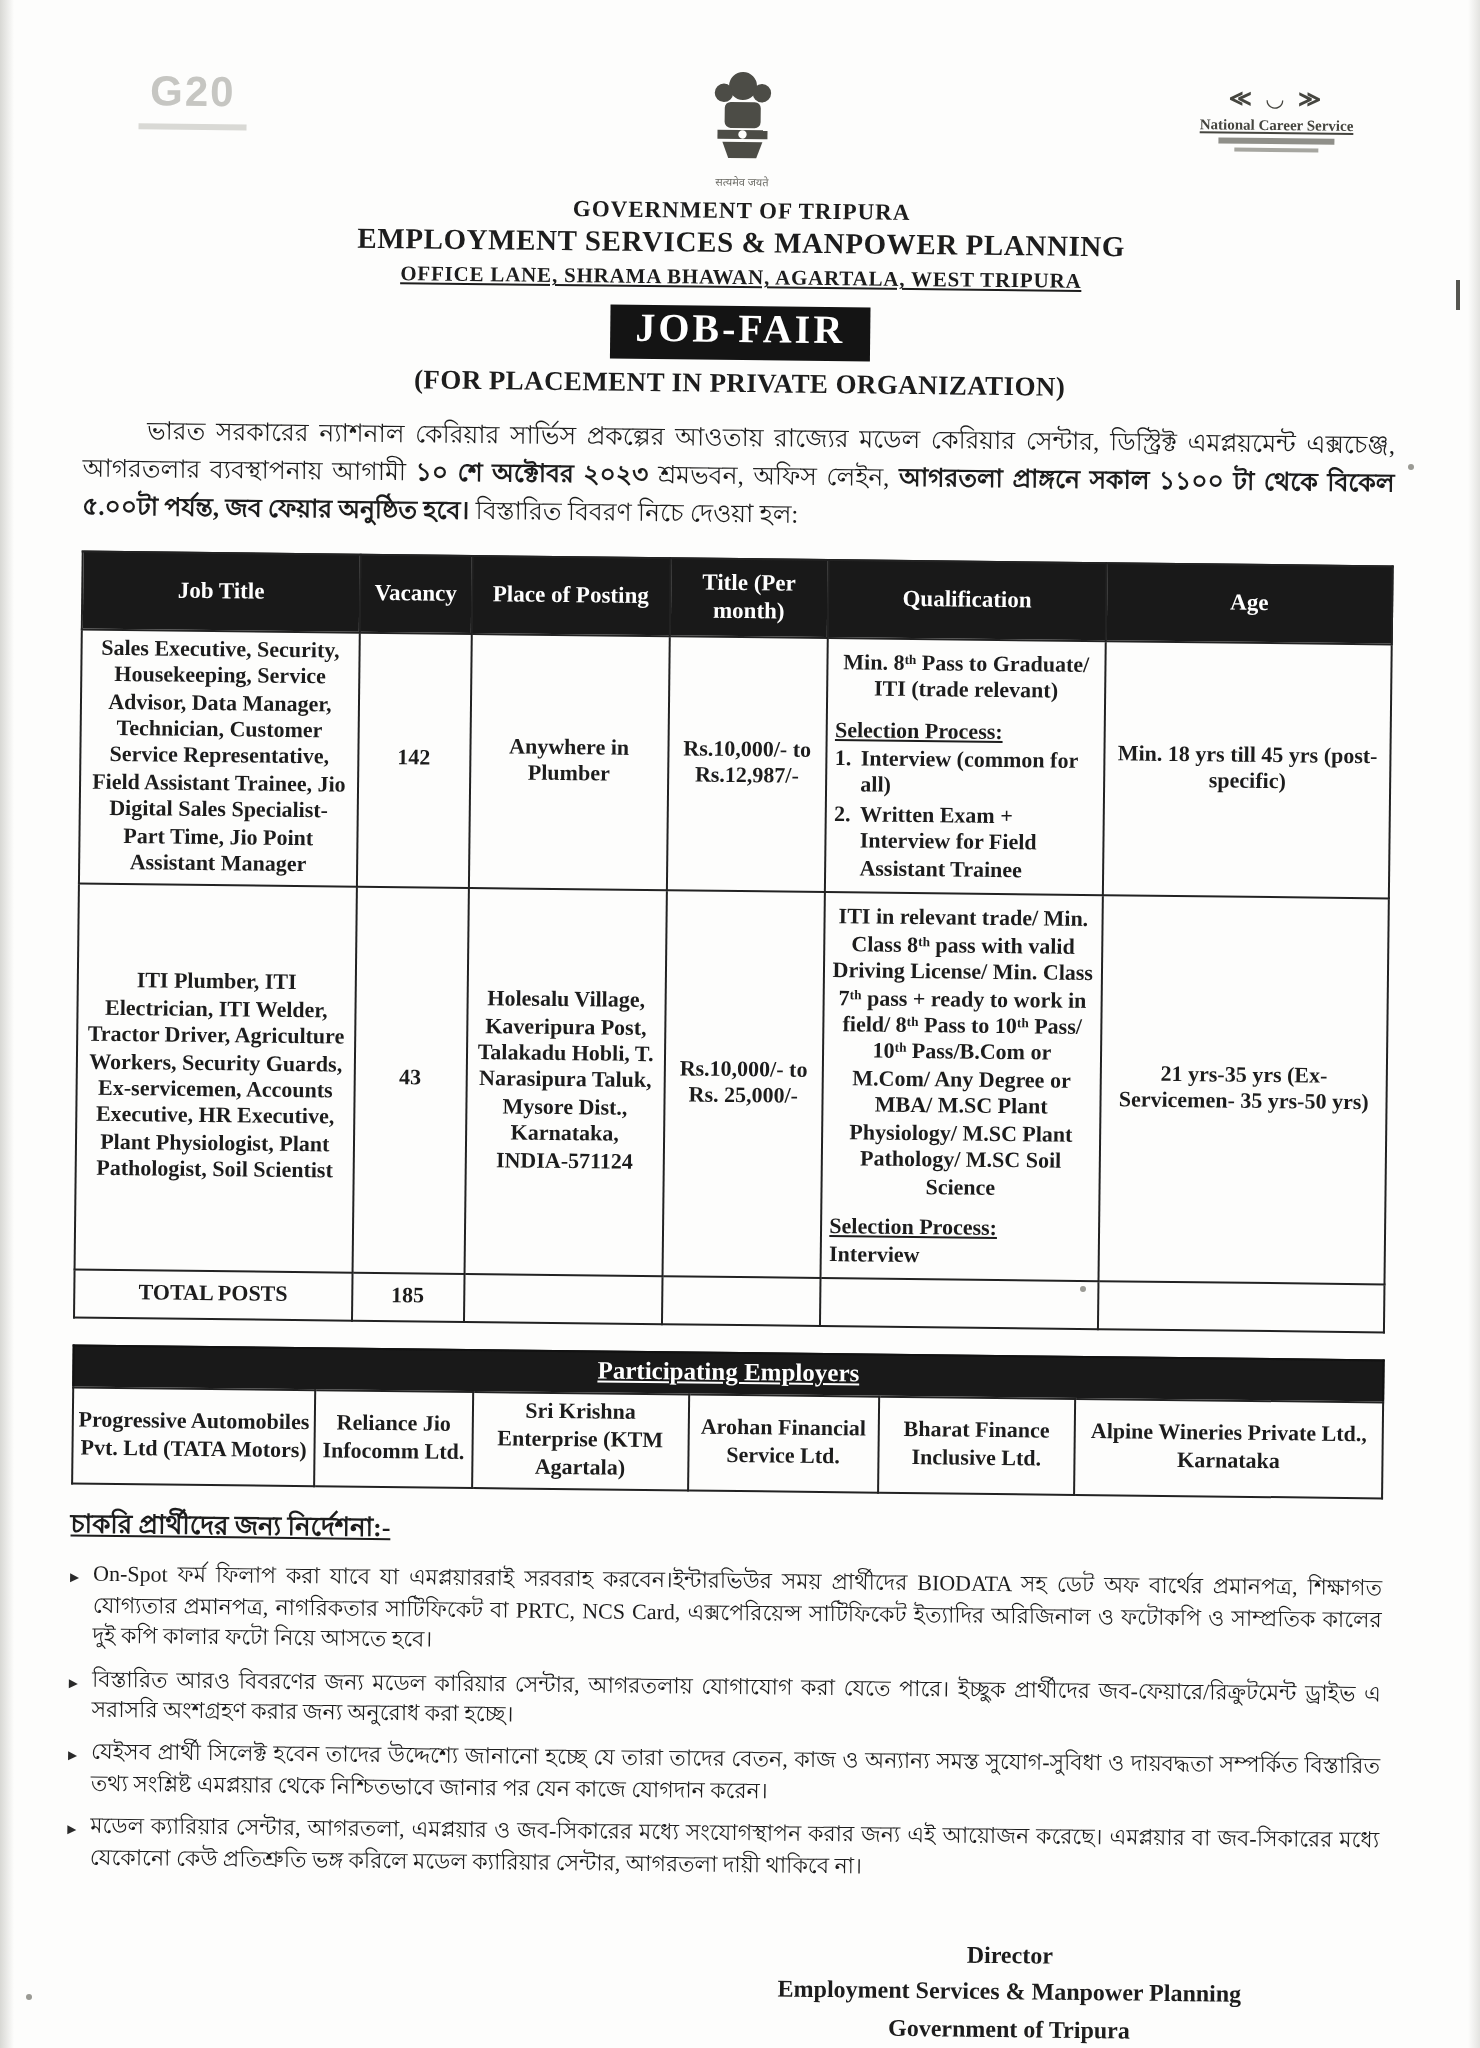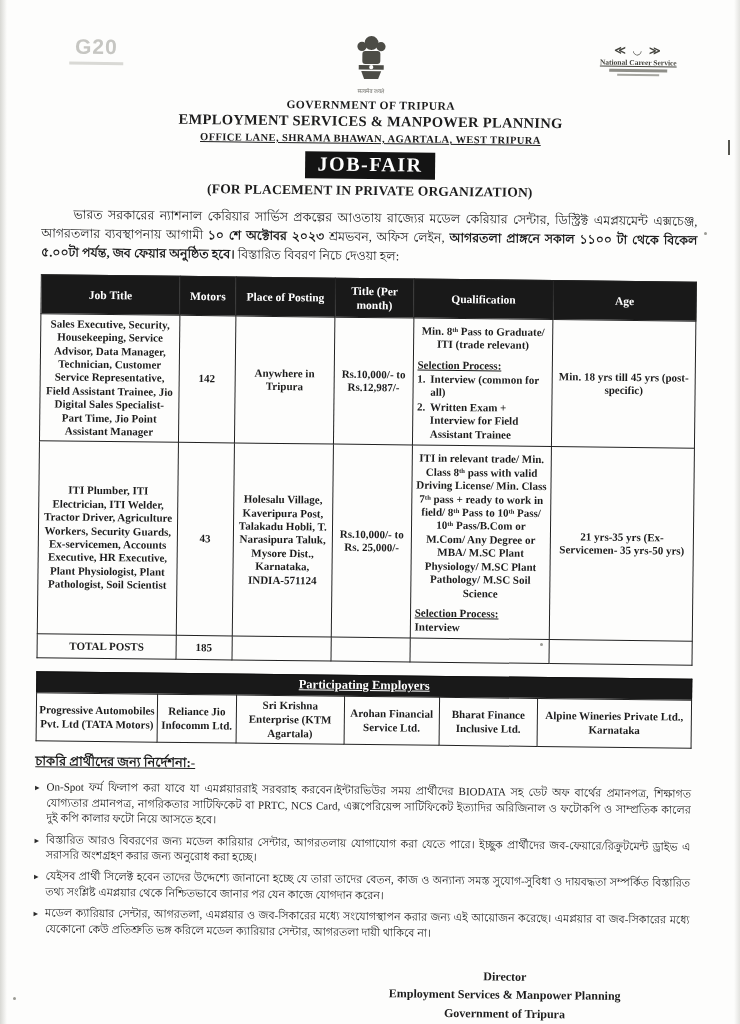--- a/index.html
+++ b/index.html
@@ -125,30 +125,30 @@
         <col style="width:21.2%">
           <col style="width:8.5%">
           <col style="width:15.2%">
         <col style="width:12%">
           <col style="width:21.3%">
           <col style="width:21.8%">
       </colgroup>
       <tbody>
           <tr>
         <th>Job Title</th>
-        <th>Motors</th>
+        <th>Vacancy</th>
         <th>Place of Posting</th>
         <th>Title (Per month)</th>
         <th>Qualification</th>
         <th>Age</th>
       </tr>
       <tr>
         <td class="c">Sales Executive, Security, Housekeeping, Service Advisor, Data Manager, Technician, Customer Service Representative, Field Assistant Trainee, Jio Digital Sales Specialist-Part Time, Jio Point Assistant Manager</td>
         <td class="c">142</td>
-        <td class="c">Anywhere in Tripura</td>
+        <td class="c">Anywhere in Plumber</td>
         <td class="c">Rs.10,000/- to Rs.12,987/-</td>
         <td class="qual">
           <div class="q-intro">Min. 8ᵗʰ Pass to Graduate/ ITI (trade relevant)</div>
           <span class="sel-label">Selection Process:</span>
           <ol class="sel">
             <li>Interview (common for all)</li>
             <li>Written Exam + Interview for Field Assistant Trainee</li>
           </ol>
         </td>
         <td class="c">Min. 18 yrs till 45 yrs (post-specific)</td>

